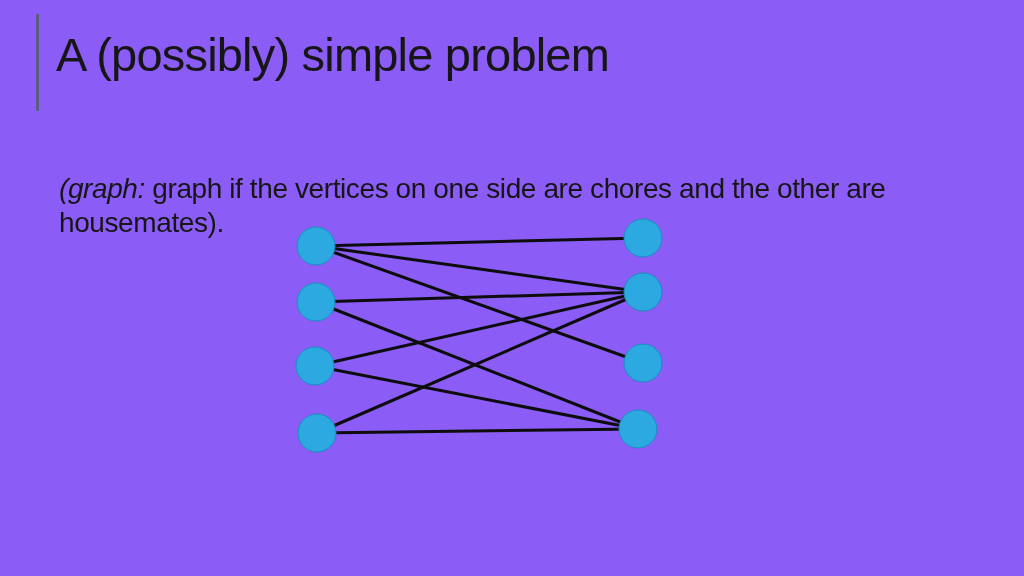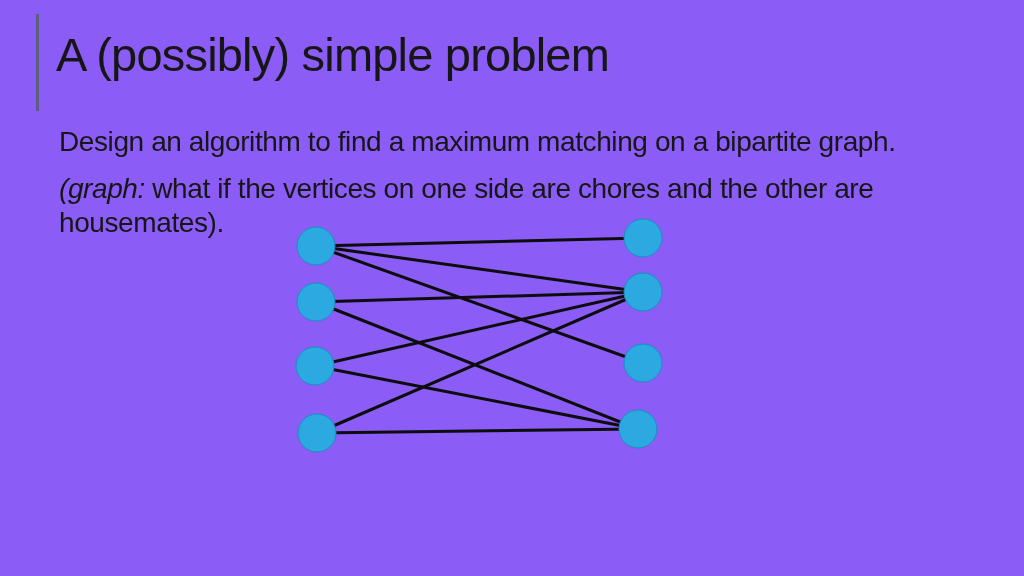--- a/index.html
+++ b/index.html
@@ -63,23 +63,22 @@
 </style>
 </head>
 <body>
 
 <div class="slide" style="background: #8b5cf6;">
 
   <div class="accent-bar" style="background: rgb(91, 94, 128);"></div>
 
   <h1 class="slide-title">A (possibly) simple problem</h1>
 
-  <p class="body-text">Design an algorithm to find a maximum matching on a bipartite graph.</p>
 
-  <p class="hint-text"><span class="hint-italic">(graph:</span><span> what if the vertices on one side are chores and the other are</span><span class="hint-line2">housemates).</span></p>
+  <p class="hint-text"><span class="hint-italic">(graph:</span><span> graph if the vertices on one side are chores and the other are</span><span class="hint-line2">housemates).</span></p>
 
   <svg id="graph-svg" class="graph-svg" width="1024" height="576" viewBox="0 0 1024 576">
     <g id="edges-layer">
         <line x1="316" y1="246" x2="643" y2="238" stroke="#0d0d0d" stroke-width="3"></line>
         <line x1="316" y1="246" x2="643" y2="292" stroke="#0d0d0d" stroke-width="3"></line>
         <line x1="316" y1="246" x2="643" y2="363" stroke="#0d0d0d" stroke-width="3"></line>
         <line x1="316" y1="302" x2="643" y2="292" stroke="#0d0d0d" stroke-width="3"></line>
         <line x1="316" y1="302" x2="638" y2="429" stroke="#0d0d0d" stroke-width="3"></line>
         <line x1="315" y1="366" x2="643" y2="292" stroke="#0d0d0d" stroke-width="3"></line>
         <line x1="315" y1="366" x2="638" y2="429" stroke="#0d0d0d" stroke-width="3"></line>

